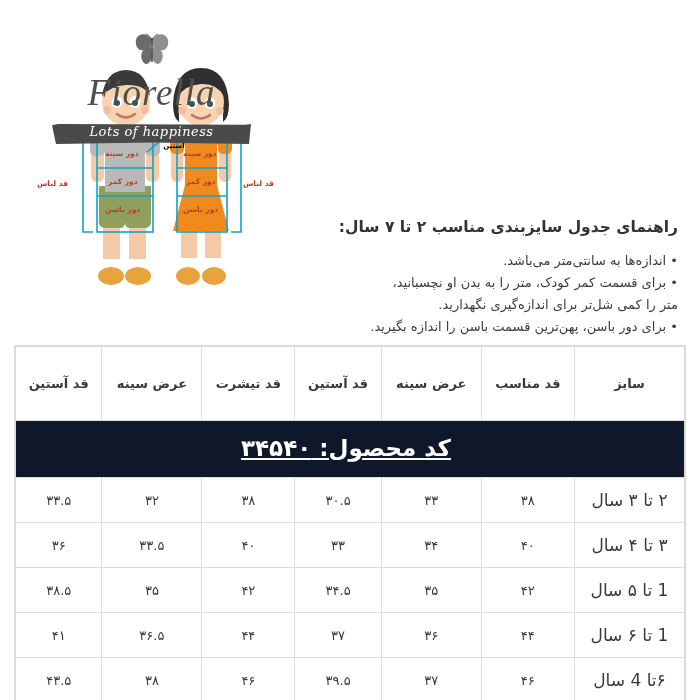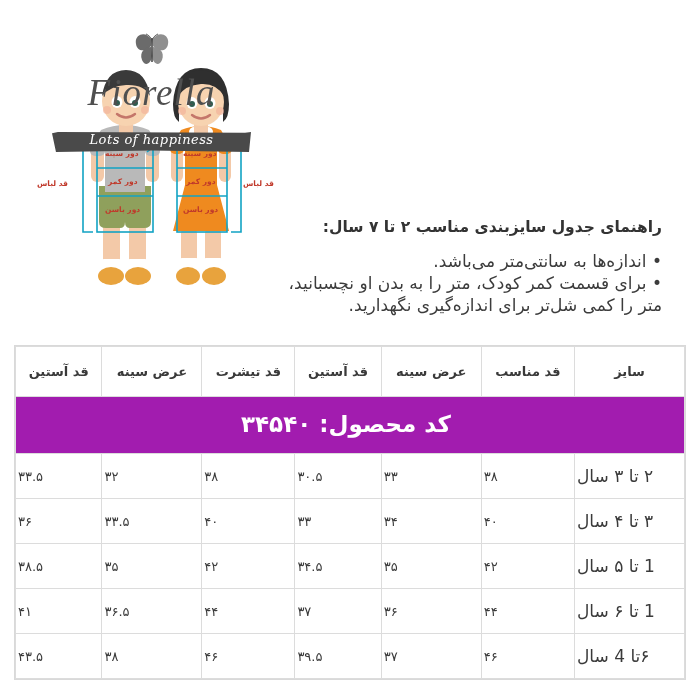--- a/index.html
+++ b/index.html
@@ -38,21 +38,21 @@
   .brand .name{
     font-family:Liberation Serif, serif;
     font-style:italic;
     font-size:37px;
     line-height:42px;
     letter-spacing:1px;
     color:#4f4f4f;
   }
   .brand .ribbon{
     position:relative;
-    margin-top:15px;
+    margin-top:7px;
     height:26px;
   }
   .brand .ribbon .bar{
     position:absolute;
     left:8px;right:8px;top:3px;
     height:20px;
     background:#4a4a4a;
     clip-path:polygon(0 6%,3% 0,97% 4%,100% 0,99% 100%,50% 92%,2% 100%);
   }
   .brand .ribbon .txt{
@@ -62,35 +62,35 @@
     font-style:italic;
     font-size:13px;
     line-height:22px;
     color:#ffffff;
     letter-spacing:.5px;
   }
 
   
   .guide{
     position:absolute;
-    top:200px; right:24px;
+    top:200px; right:8px;
     width:400px;
     text-align:right;
     color:#3c3c3c;
     direction:rtl;
   }
   .guide .title{
     font-size:15.5px;
     font-weight:bold;
     line-height:26px;
     margin-bottom:10px;
     color:#333;
   }
   .guide .line{
-    font-size:17px;
+    font-size:13px;
     line-height:22px;
     color:#3c3c3c;
   }
 
   
   .illus{
     position:absolute;
     top:12px; right:410px;
     width:245px; height:290px;
   }
@@ -101,41 +101,42 @@
     position:absolute;
     left:14px; right:14px; top:345px;
     border:1px solid #d9d9d9;
   }
   table{
     border-collapse:collapse;
     width:100%;
     direction:rtl;
   }
   .code-row td{
-    background:#a21caf;
+    background:#0f172a;
     color:#ffffff;
     text-align:center;
     font-size:23px;
     font-weight:bold;
     padding:14px 8px 16px 0;
     letter-spacing:1px;
+    text-decoration:underline;
   }
   thead.cols th{
     background:#ffffff;
     color:#3a3a3a;
     font-size:13px;
     font-weight:bold;
-    padding:17px 2px;
+    padding:29px 2px;
     border:1px solid #dcdcdc;
     white-space:nowrap;
   }
   tbody td{
     font-size:13px;
     color:#3a3a3a;
-    text-align:left;
+    text-align:center;
     padding:12px 2px;
     border:1px solid #dcdcdc;
     white-space:nowrap;
   }
   tbody td.size{ font-size:17px; }
 </style>
 </head>
 <body>
 
 <div class="page">
@@ -256,20 +257,21 @@
         <span class="bar"></span>
         <span class="txt">Lots of happiness</span>
       </div>
     </div>
 
     <div class="guide">
       <div class="title">راهنمای جدول سایزبندی مناسب ۲ تا ۷ سال:</div>
       <div class="line">• اندازه‌ها به سانتی‌متر می‌باشد.</div>
       <div class="line">• برای قسمت کمر کودک، متر را به بدن او نچسبانید،</div>
       <div class="line">متر را کمی شل‌تر برای اندازه‌گیری نگهدارید.</div>
+      <div class="line">• برای دور باسن، پهن‌ترین قسمت باسن را اندازه بگیرید.</div>
     </div>
   </div>
 
   <div class="tablewrap">
     <table>
       <tbody>
         <tr class="code-row">
           <td colspan="7">کد محصول: ۳۴۵۴۰</td>
         </tr>
       </tbody>

